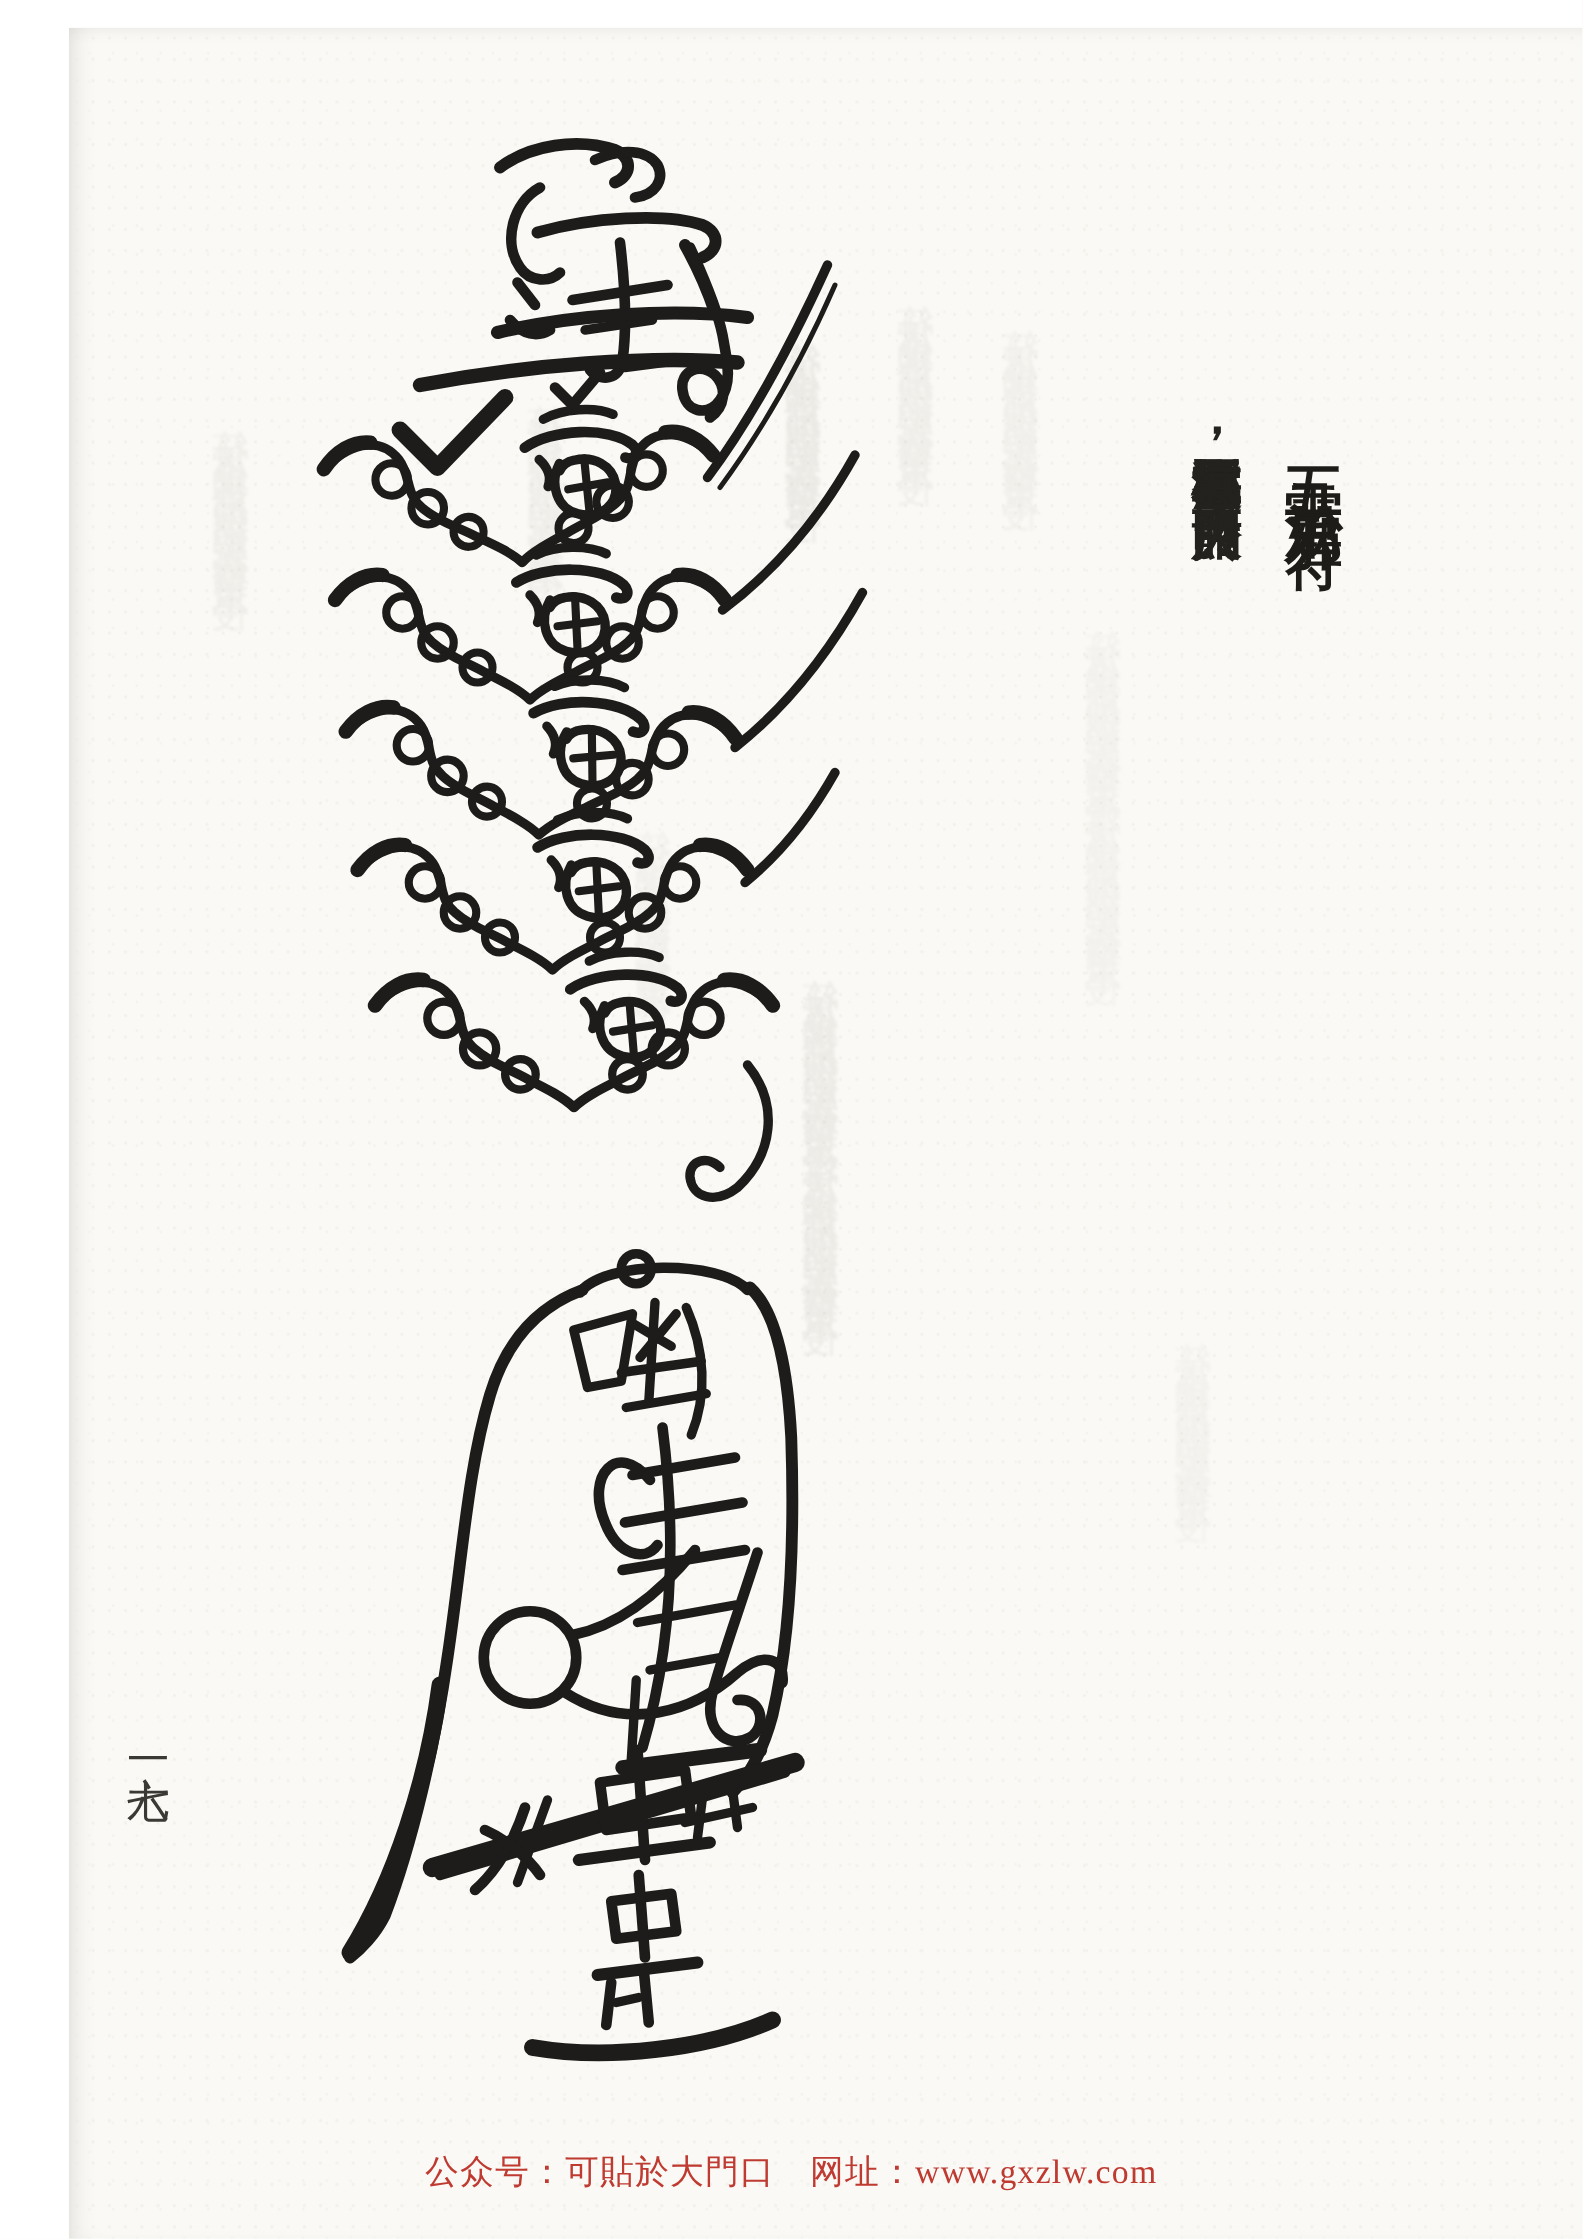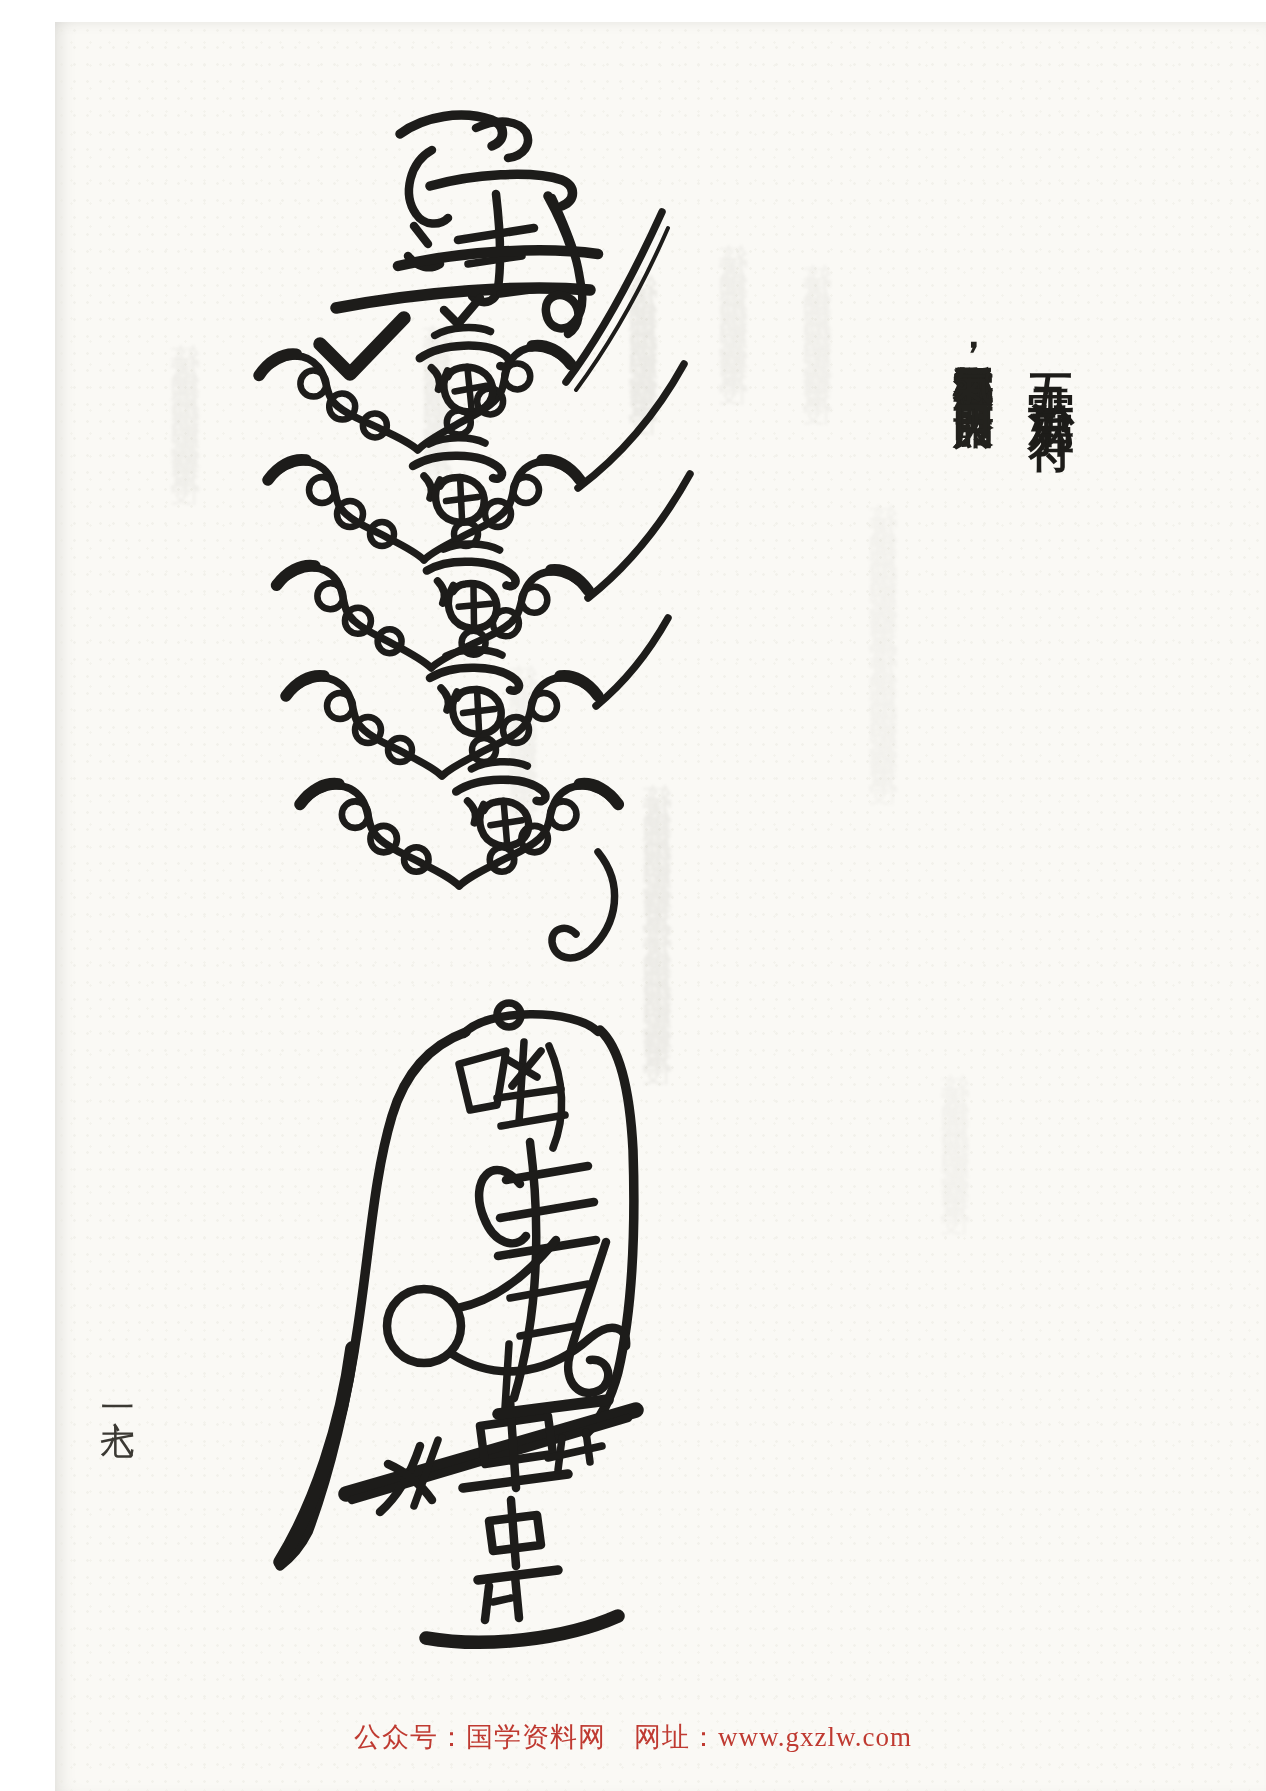--- a/index.html
+++ b/index.html
@@ -181,13 +181,13 @@
     <path class="s w8" d="M 515 1576 L 519 1618"></path>
     <path class="s w8" d="M 489 1586 L 485 1620"></path>
     <path class="s w7" d="M 493 1602 L 511 1598"></path>
     <path class="s w13" d="M 426 1638 C 484 1648 564 1640 618 1616"></path>
   </g>
 </svg>
 
 <div class="vcol title-col">五雷治邪符</div>
 <div class="vcol body-col">五雷法專破各種邪氣，可貼於大門口。</div>
 <div class="vcol pagenum-col">一六七</div>
-<div class="footer-line">公众号：国学资料网　网址：www.gxzlw.com</div>
+<div class="footer-line">公众号：可貼於大門口　网址：www.gxzlw.com</div>
 
 </body></html>

